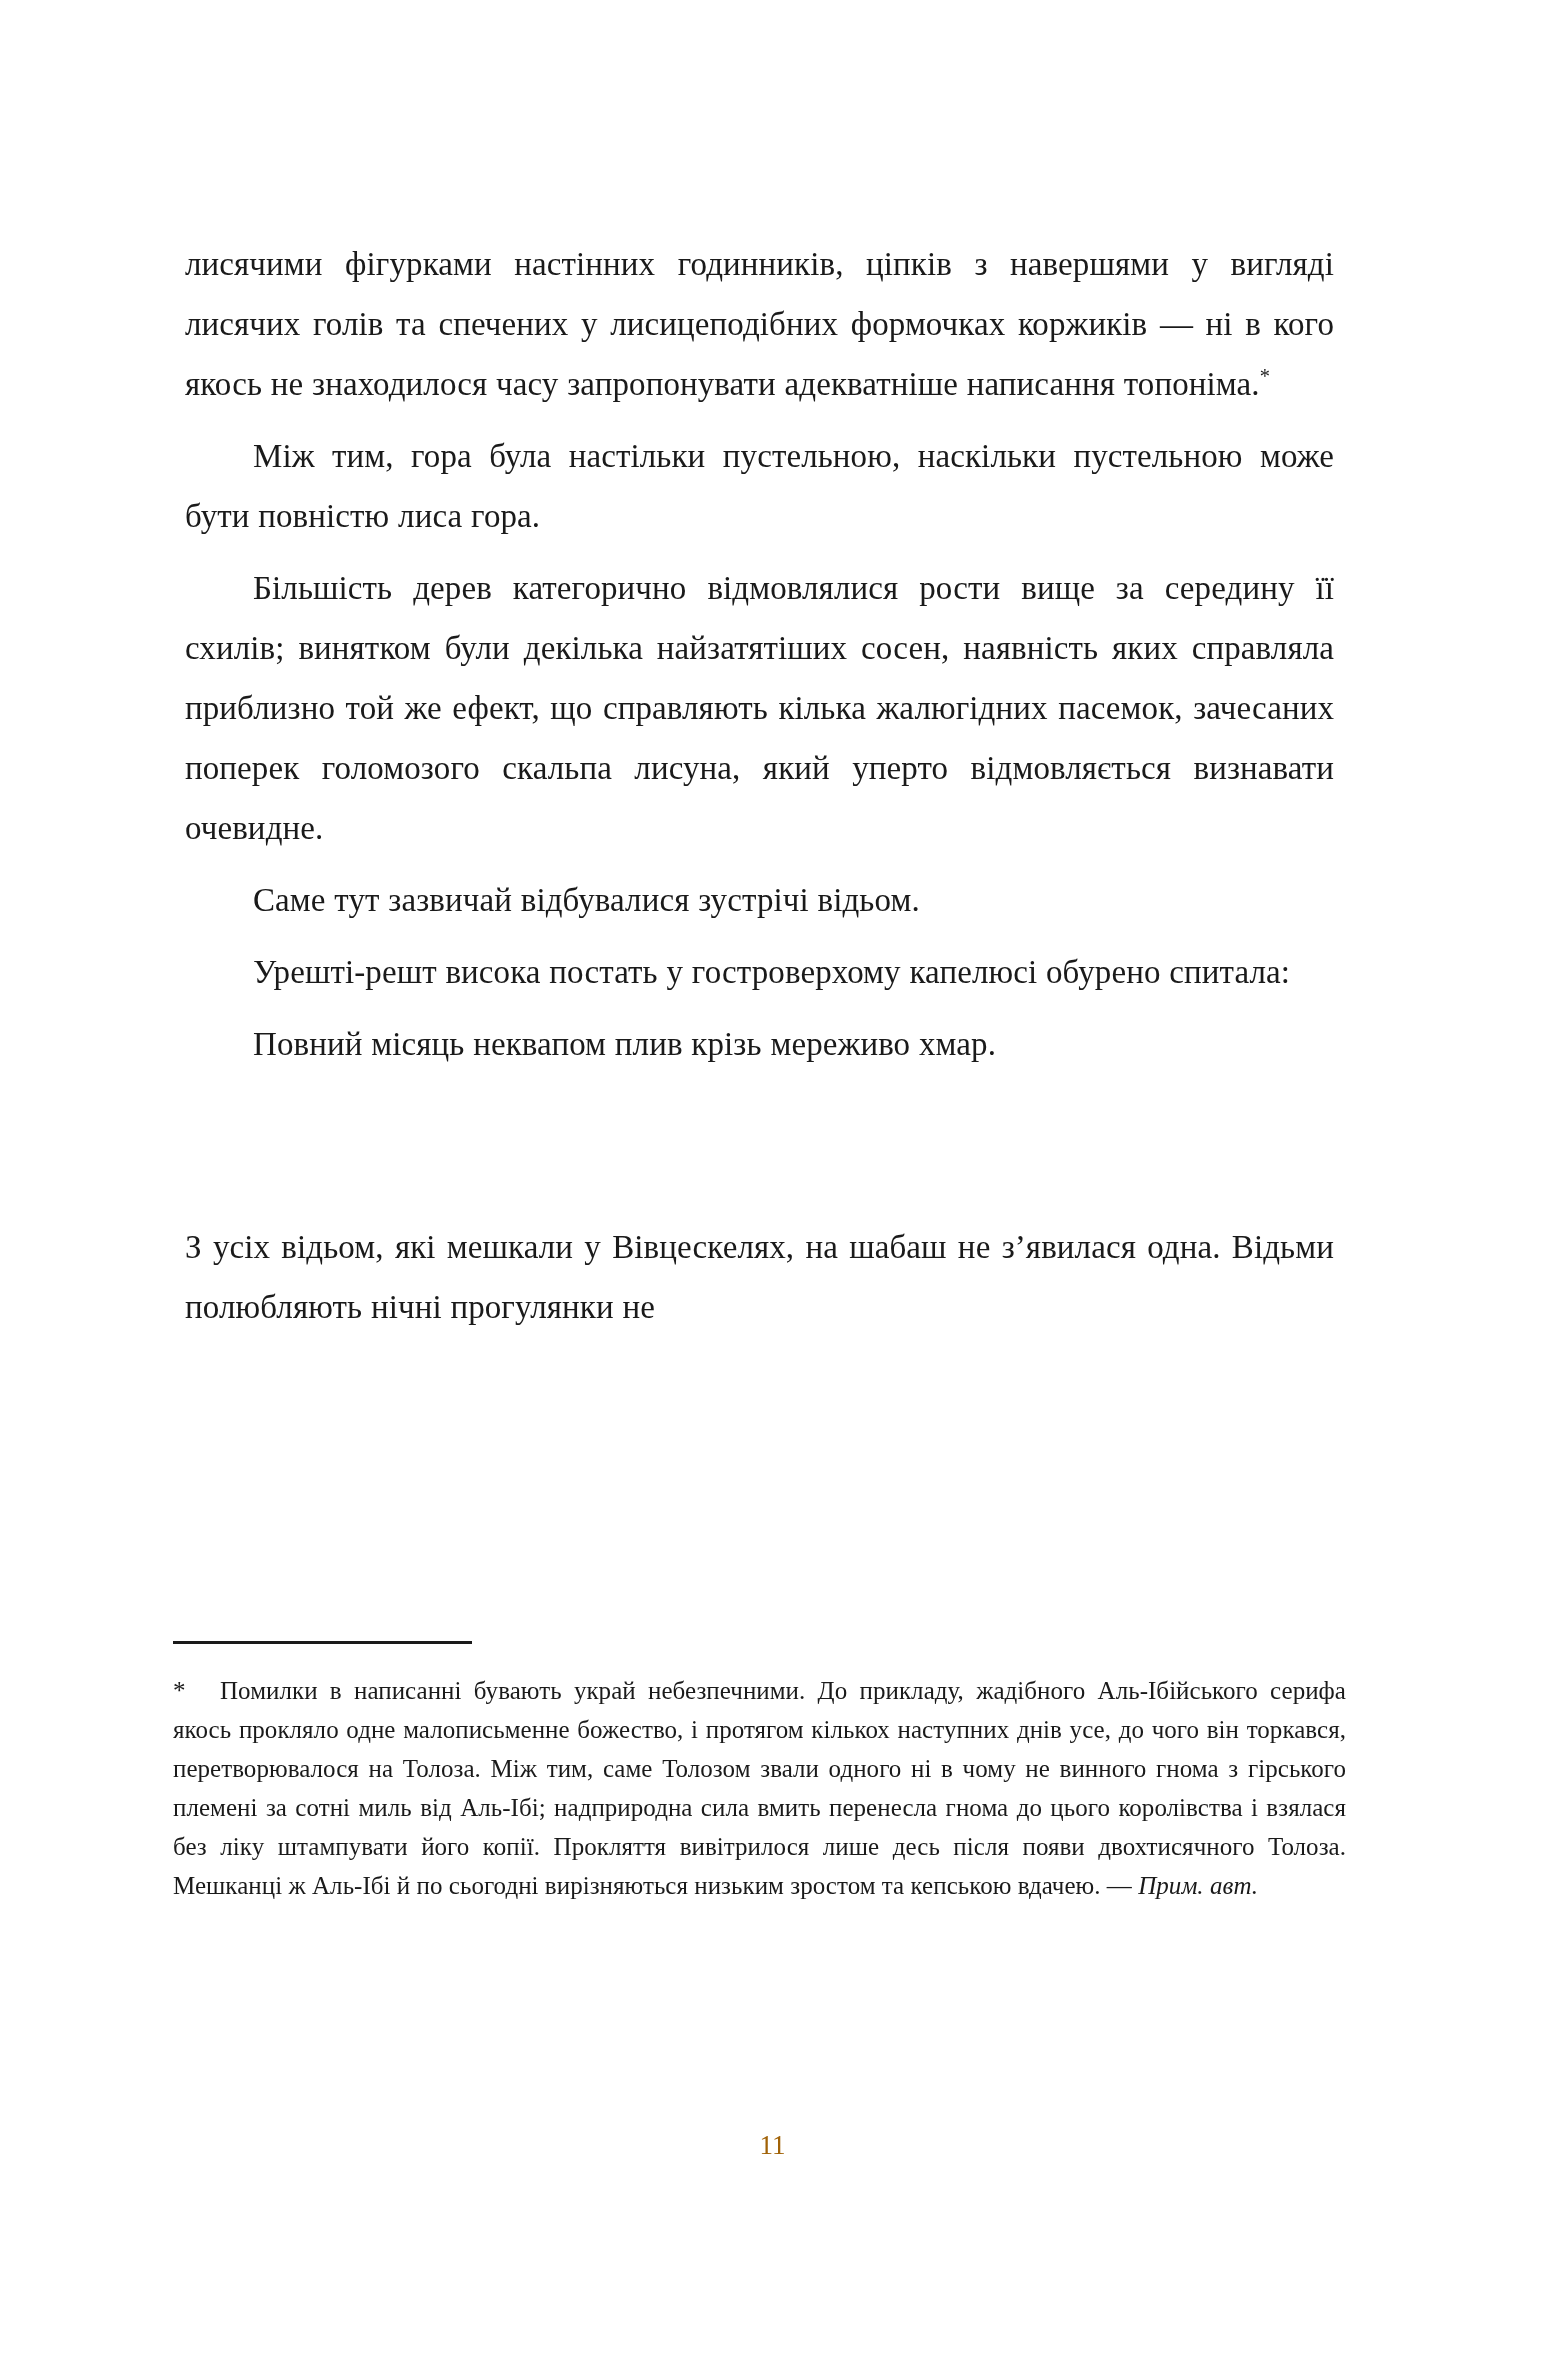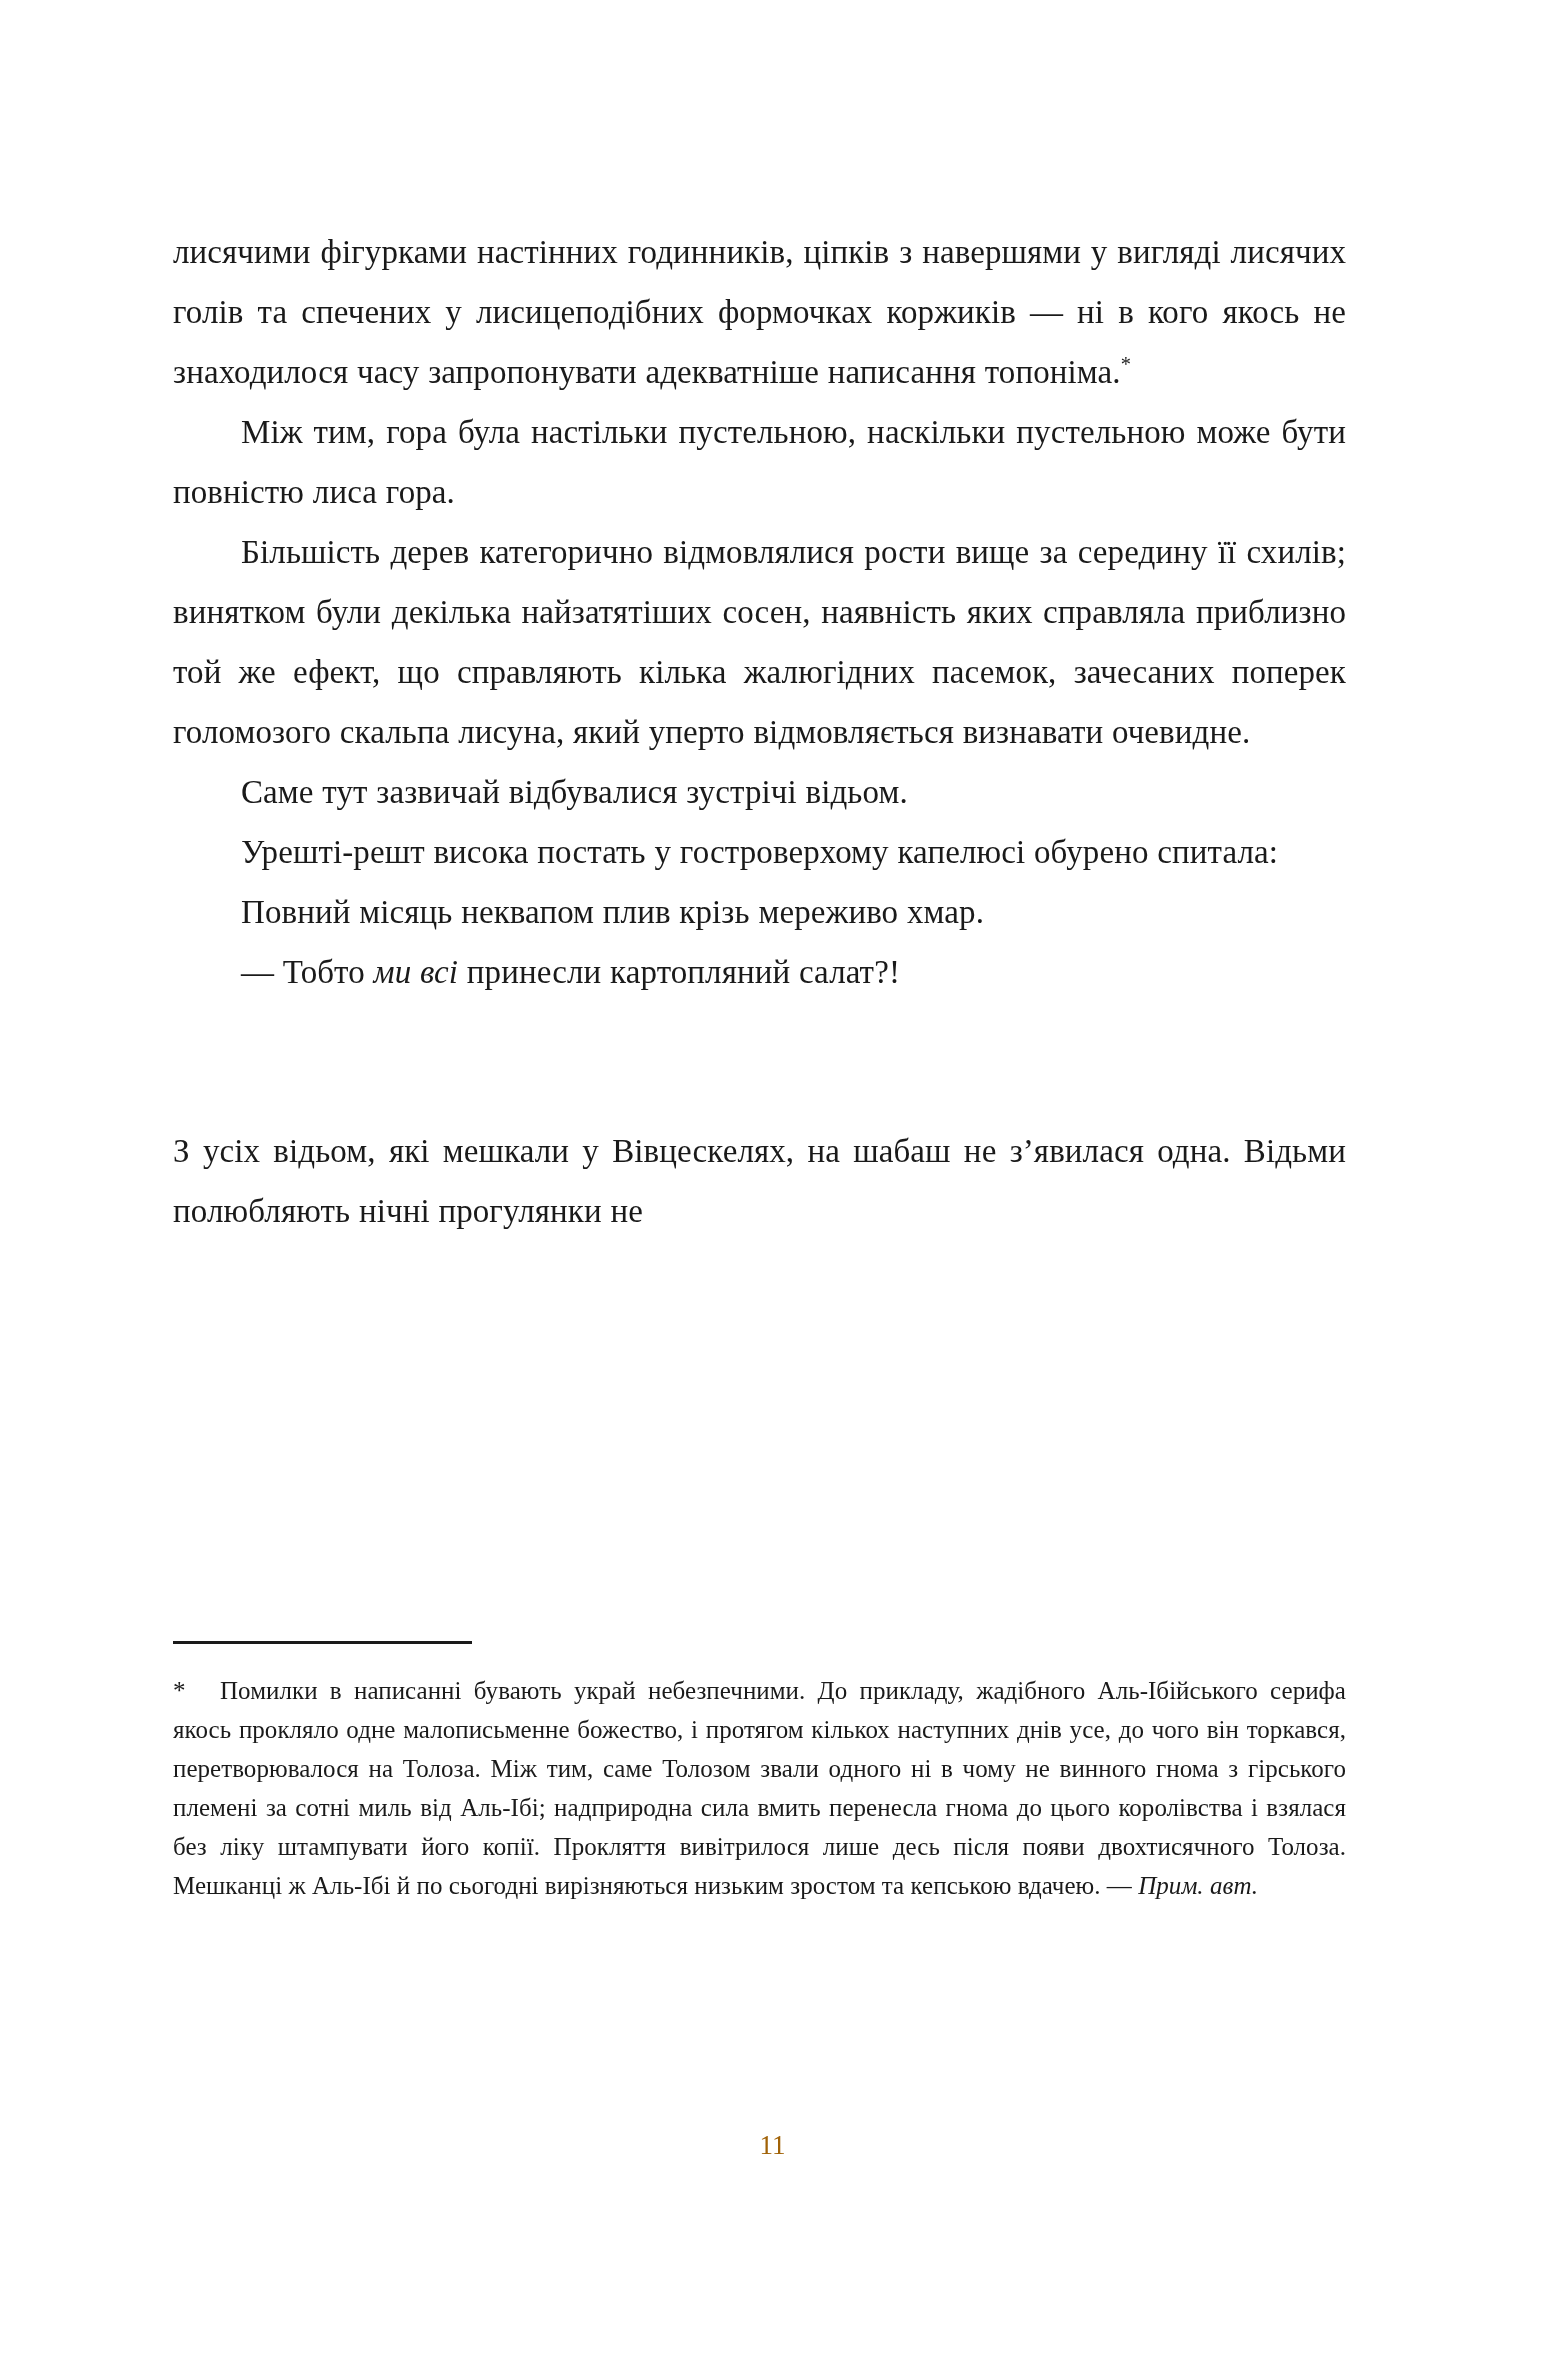--- a/index.html
+++ b/index.html
@@ -21,21 +21,21 @@
 
   
   .textblock {
     position: absolute;
     left: 173px;
     top: 222px;
     width: 1173px;
   }
 
   .para {
-    margin: 0;
+    margin: 12px;
     font-size: 33px;
     line-height: 60px;
     text-align: justify;
     text-justify: inter-word;
     letter-spacing: 0.1px;
     word-spacing: 0.4px;
     hyphens: manual;
     -webkit-hyphens: manual;
   }
 
@@ -117,21 +117,20 @@
 
     <p class="para indent"><span>Більшість дерев категорично відмовлялися рости вище за середину її схилів; винятком були декілька найзатяті­ших сосен, наявність яких справляла приблизно той же ефект, що справляють кілька жалюгідних пасемок, заче­саних поперек голомозого скальпа лисуна, який уперто відмовляється визнавати очевидне.</span></p>
 
     <p class="para indent"><span>Саме тут зазвичай відбувалися зустрічі відьом.</span></p>
 
 
     <p class="para indent"><span>Урешті-решт висока постать у гостроверхому капелю­сі обурено спитала:</span></p>
 
     <p class="para indent"><span>Повний місяць неквапом плив крізь мереживо хмар.</span></p>
 
-    <p class="para indent"><span>— Тобто </span><span class="italic">ми всі</span><span> принесли картопляний салат?!</span></p>
 
     <div class="section-gap"></div>
 
     <p class="para noindent"><span>З усіх відьом, які мешкали у Вівцескелях, на шабаш не з’явилася одна. Відьми полюбляють нічні прогулянки не</span></p>
 
   </div>
 
   <div class="footnote">
     <hr class="footnote-rule">
     <p class="footnote-body"><span class="footnote-star">*</span><span>Помилки в написанні бувають украй небезпечними. До прикладу, жадібного Аль-Ібійського серифа якось прокляло одне малописьменне божество, і протягом кількох наступних днів усе, до чого він торкався, перетворювалося на Толоза. Між тим, саме Толозом звали одного ні в чо­му не винного гнома з гірського племені за сотні миль від Аль-Ібі; над­природна сила вмить перенесла гнома до цього королівства і взялася без ліку штампувати його копії. Прокляття вивітрилося лише десь після появи двохтисячного Толоза. Мешканці ж Аль-Ібі й по сьогодні вирізня­ються низьким зростом та кепською вдачею. — </span><span class="italic">Прим. авт.</span></p>

